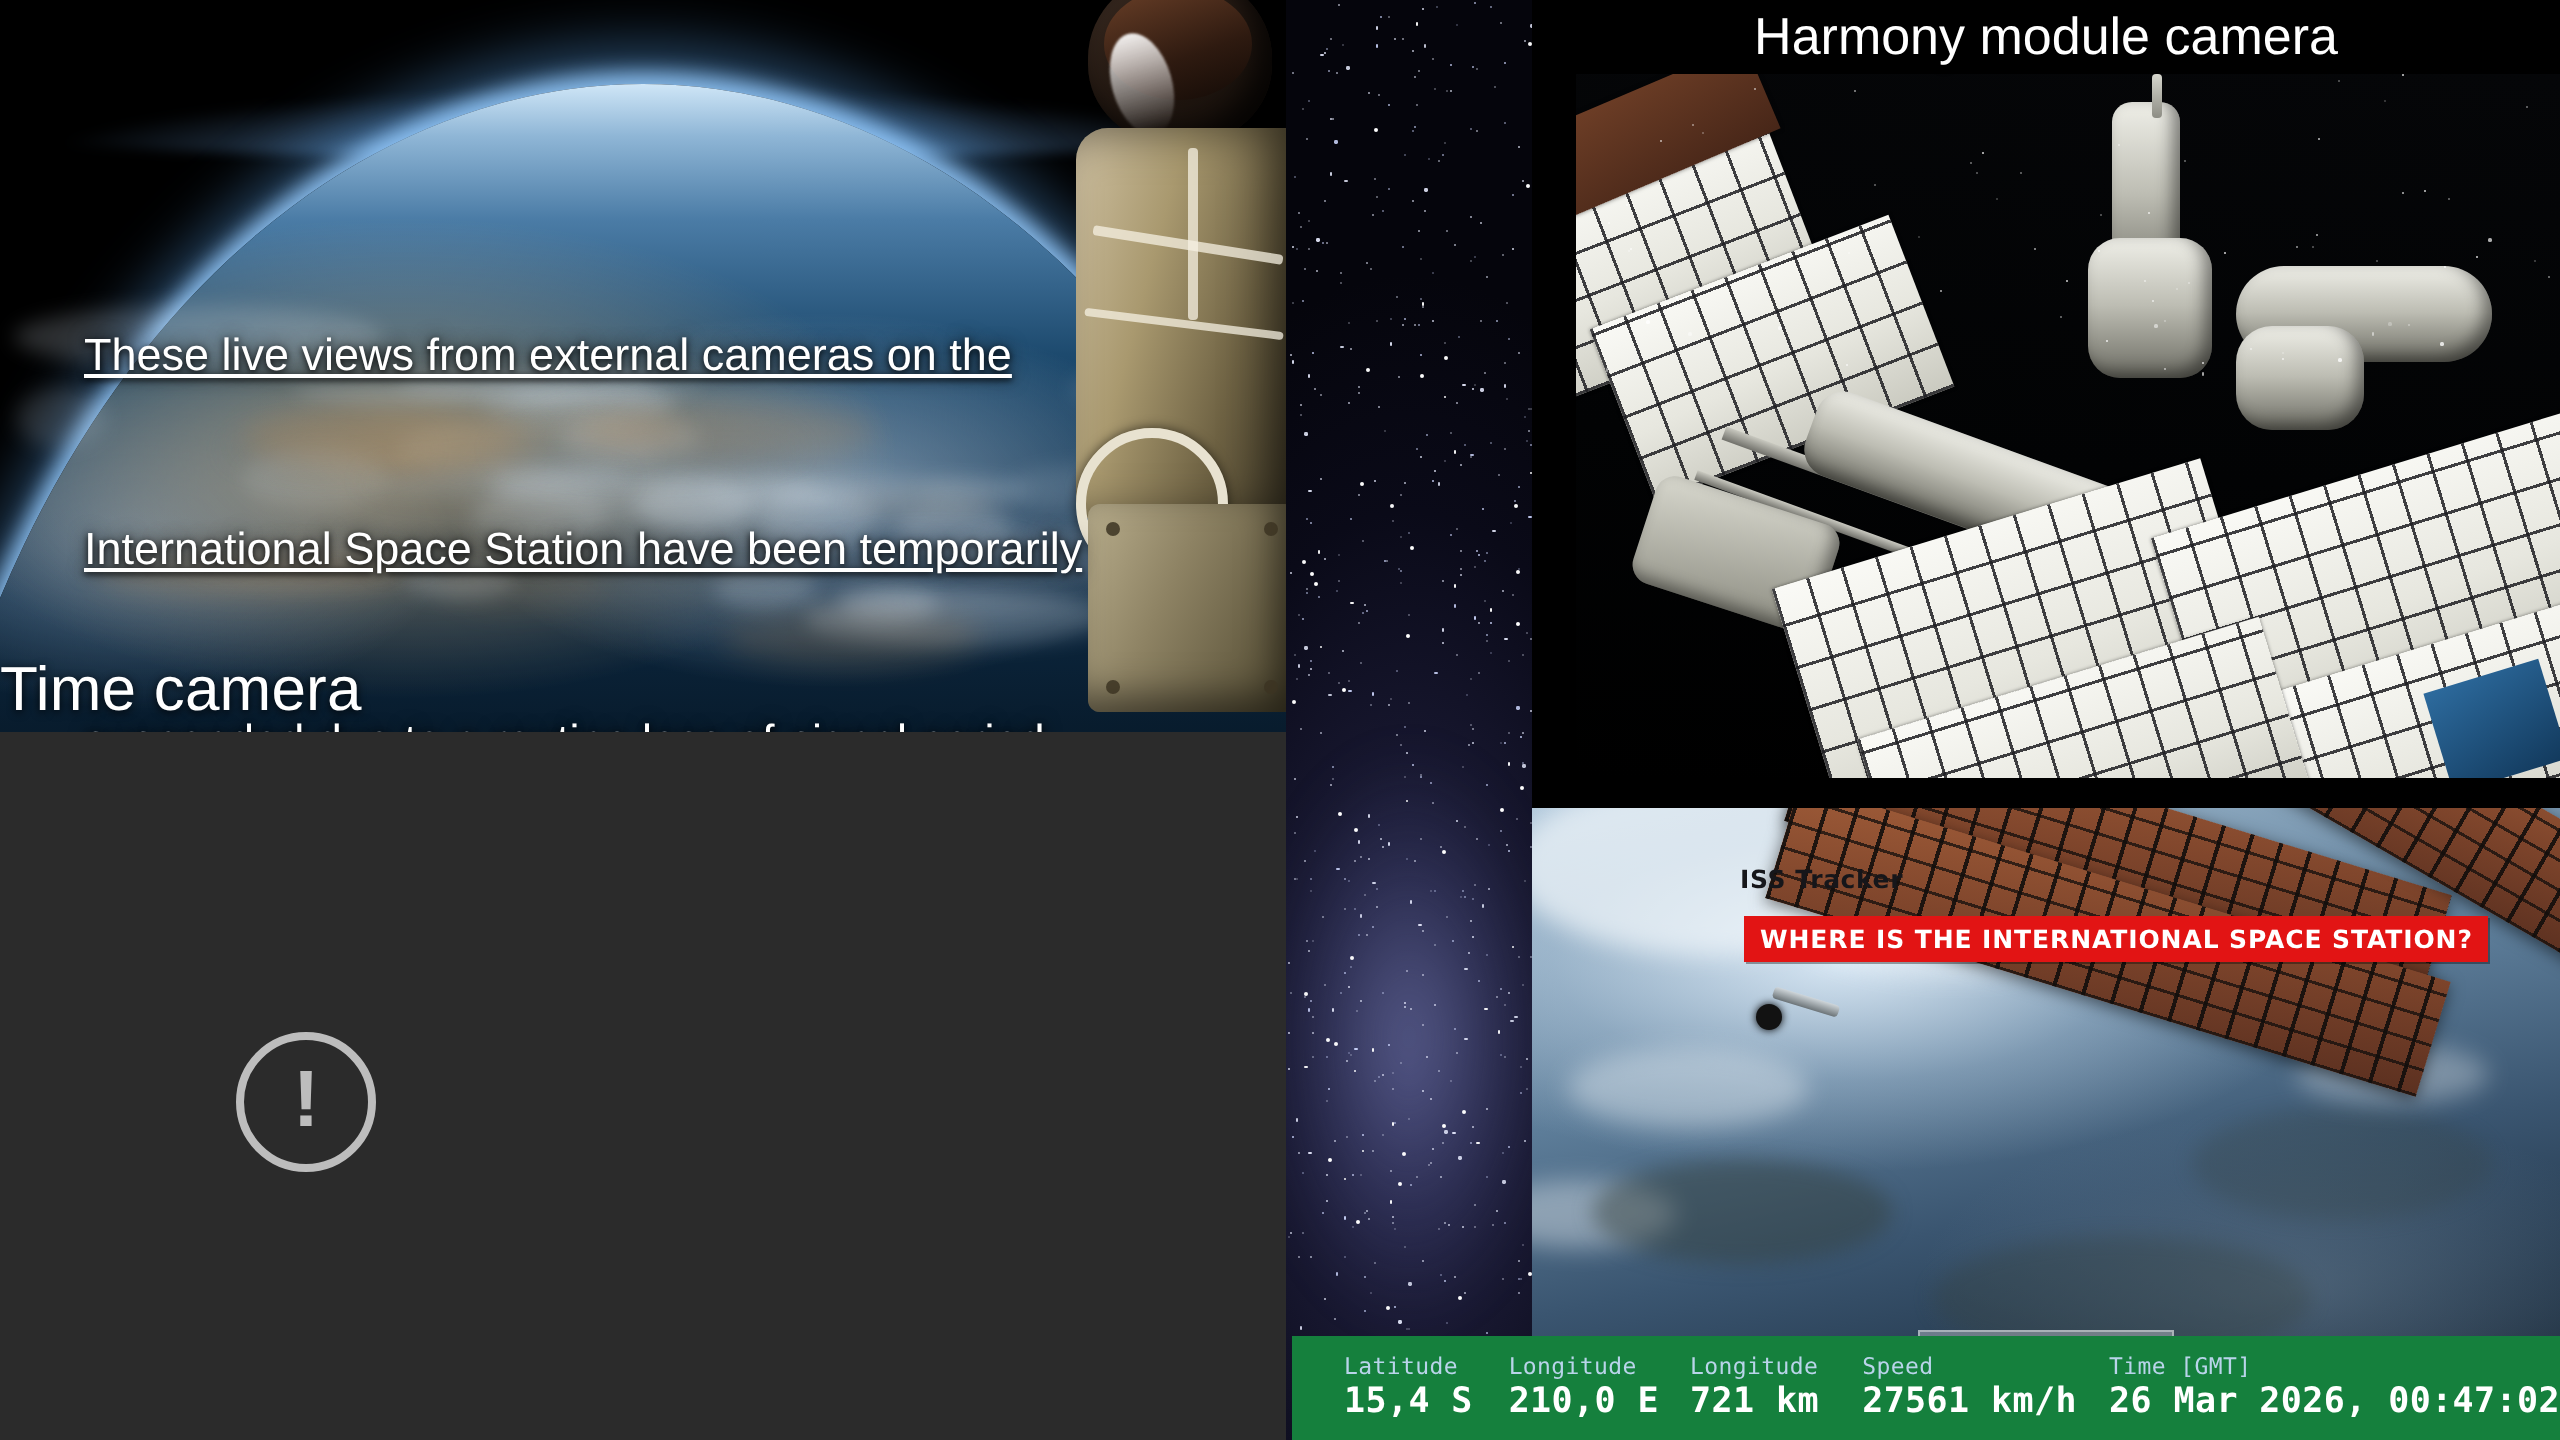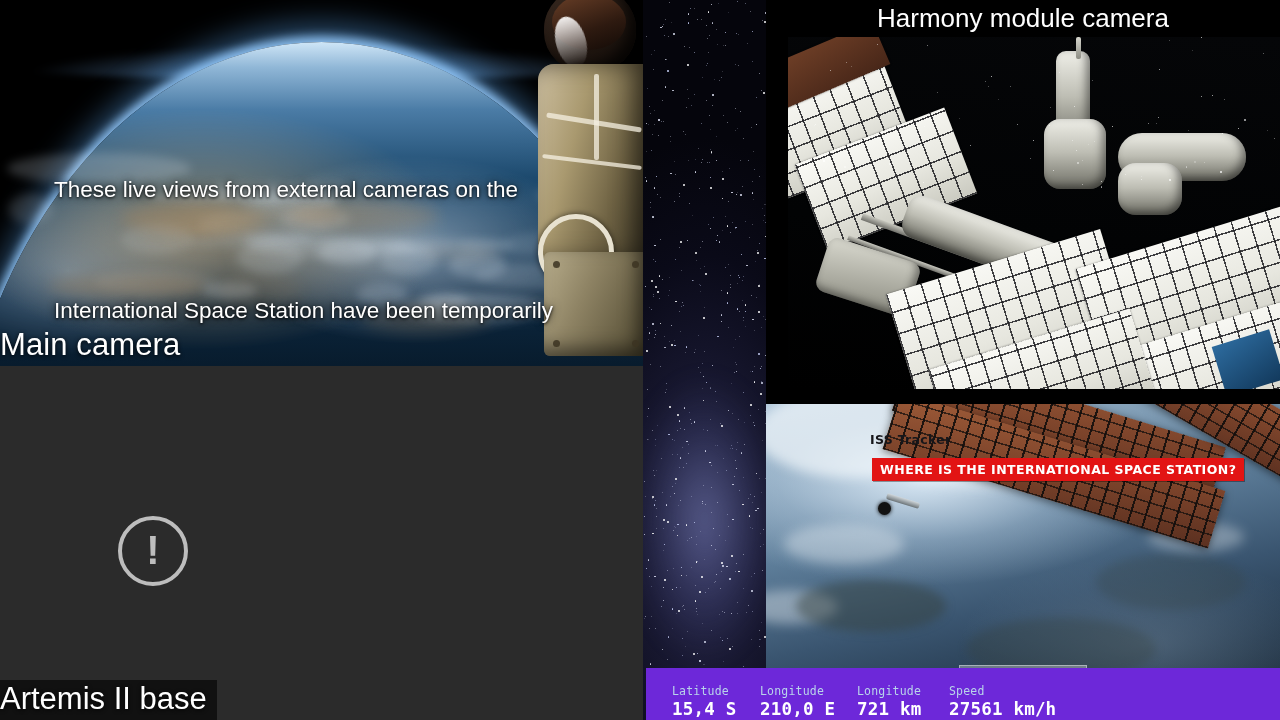--- a/index.html
+++ b/index.html
@@ -38,21 +38,21 @@
     box-shadow:inset -14px 0 24px rgba(0,0,0,.55);}
   .suit-strap{position:absolute;background:rgba(245,240,225,.75);border-radius:2px;}
   .suit-ring{position:absolute;left:6px;top:214px;width:66px;height:66px;border-radius:50%;
     border:5px solid #e8e2d0;box-shadow:0 0 6px rgba(0,0,0,.6);background:transparent;}
   .suit-box{position:absolute;left:12px;top:252px;width:104px;height:104px;border-radius:6px;
     background:linear-gradient(115deg,#b8ad8c 0%,#8d8263 40%,#4d462e 100%);box-shadow:inset -10px -8px 18px rgba(0,0,0,.5);}
   .box-rivet{position:absolute;width:7px;height:7px;border-radius:50%;background:rgba(60,52,34,.85);}
 
   .los-text{position:absolute;left:38px;top:100px;width:565px;color:#fff;font-size:22.5px;line-height:29.5px;
     text-shadow:0 1px 3px rgba(0,0,0,.95), 0 0 9px rgba(0,0,0,.8);white-space:pre-wrap;}
-  .los-text p{margin:16px;}
+  .los-text p{margin:4px;text-decoration:underline;}
 
   #label-main-camera{position:absolute;left:0;top:325px;padding:1px 6px 4px 0;color:#fff;font-size:31px;
     line-height:38px;letter-spacing:.1px;text-shadow:0 1px 4px rgba(0,0,0,.9);z-index:9;}
 
   #panel-artemis{position:absolute;left:0;top:366px;width:643px;height:354px;background:#2b2b2b;overflow:hidden;}
   .unavailable-row{position:absolute;left:118px;top:150px;display:flex;align-items:center;gap:26px;}
   .alert-icon{width:62px;height:62px;border-radius:50%;border:4px solid #bdbdbd;display:flex;align-items:center;
     justify-content:center;flex:0 0 auto;}
   .alert-icon span{display:block;color:#bdbdbd;font-size:40px;line-height:40px;font-weight:700;margin-top:-3px;}
   .unavailable-text{color:#e8e8e8;font-size:17.5px;font-weight:700;letter-spacing:.1px;}
@@ -101,22 +101,22 @@
   .t-node{position:absolute;width:13px;height:13px;border-radius:50%;background:#121212;box-shadow:0 0 4px #000;}
   .tracker-title{position:absolute;left:104px;top:28px;color:#16161a;font-size:12.5px;font-weight:700;
     letter-spacing:.3px;font-family:"DejaVu Sans",sans-serif;}
   .tracker-banner{position:absolute;left:106px;top:54px;background:#e21414;color:#fff;font-size:12.5px;
     font-weight:700;letter-spacing:.45px;padding:4px 8px 4px 8px;font-family:"DejaVu Sans",sans-serif;
     box-shadow:1px 1px 0 rgba(0,0,0,.35);}
   .credits{position:absolute;left:0;right:0;bottom:28px;display:flex;flex-direction:column;align-items:center;gap:1px;}
   .credit-line{background:rgba(255,255,255,.30);border:1px solid rgba(255,255,255,.40);color:#0e1418;
     font-size:7.2px;line-height:9px;padding:1px 4px;font-family:"DejaVu Sans",sans-serif;letter-spacing:.2px;white-space:nowrap;}
 
-  #telemetry-bar{position:absolute;left:646px;top:668px;width:634px;height:52px;background:#6d28d9;
-    display:flex;align-items:flex-end;padding:0 0 0 26px;box-sizing:border-box;
+  #telemetry-bar{position:absolute;left:646px;top:668px;width:634px;height:52px;background:#15803d;
+    display:flex;align-items:center;padding:0 0 0 26px;box-sizing:border-box;
     font-family:"DejaVu Sans Mono","Liberation Sans",sans-serif;z-index:12;}
   .tele-item{display:flex;flex-direction:column;justify-content:center;}
   .tele-label{color:#b9d4ea;font-size:11.5px;line-height:14px;letter-spacing:.2px;}
   .tele-value{color:#fff;font-size:17.5px;line-height:22px;font-weight:700;letter-spacing:.2px;white-space:nowrap;}
 </style>
 </head>
 <body>
 
 <div id="stage">
 
@@ -194,29 +194,28 @@
     </div>
     <div class="los-text">
       <p>These live views from external cameras on the</p>
       <p>International Space Station have been temporarily</p>
       <p>suspended due to a routine loss-of-signal period.</p>
       
       
       
     </div>
   </div>
-  <div id="label-main-camera">Main camera</div>
+  <div id="label-main-camera">Time camera</div>
 
   <div id="panel-artemis">
     <div class="unavailable-row">
       <div class="alert-icon">
         <span>!</span>
       </div>
     </div>
-    <div id="label-artemis">Artemis II base</div>
   </div>
 
   <div id="panel-starfield">
     <div class="milkyway"></div>
     <div class="stars" id="starfield-stars">
         <i style="position:absolute;left:116.2px;top:284.1px;width:0.95px;height:0.95px;border-radius:50%;background:#cfd8ff;opacity:0.35;"></i>
         <i style="position:absolute;left:53.3px;top:535.5px;width:0.95px;height:0.95px;border-radius:50%;background:#e8ecff;opacity:0.30;"></i>
         <i style="position:absolute;left:83.9px;top:302.2px;width:1.4px;height:1.4px;border-radius:50%;background:#cfd8ff;opacity:0.84;"></i>
         <i style="position:absolute;left:83.9px;top:514.1px;width:0.95px;height:0.95px;border-radius:50%;background:#cfd8ff;opacity:0.65;"></i>
         <i style="position:absolute;left:28.6px;top:628.4px;width:0.95px;height:0.95px;border-radius:50%;background:#cfd8ff;opacity:0.38;"></i>
@@ -971,15 +970,19 @@
         <div class="tele-value">210,0 E</div>
       </div>
       <div class="tele-item" style="width: 92px;">
         <div class="tele-label">Longitude</div>
         <div class="tele-value">721 km</div>
       </div>
       <div class="tele-item" style="width: 132px;">
         <div class="tele-label">Speed</div>
         <div class="tele-value">27561 km/h</div>
       </div>
+      <div class="tele-item">
+        <div class="tele-label">Time [GMT]</div>
+        <div class="tele-value">26 Mar 2026, 00:47:02</div>
+      </div>
     </div>
 
 </div>
 
 </body></html>

